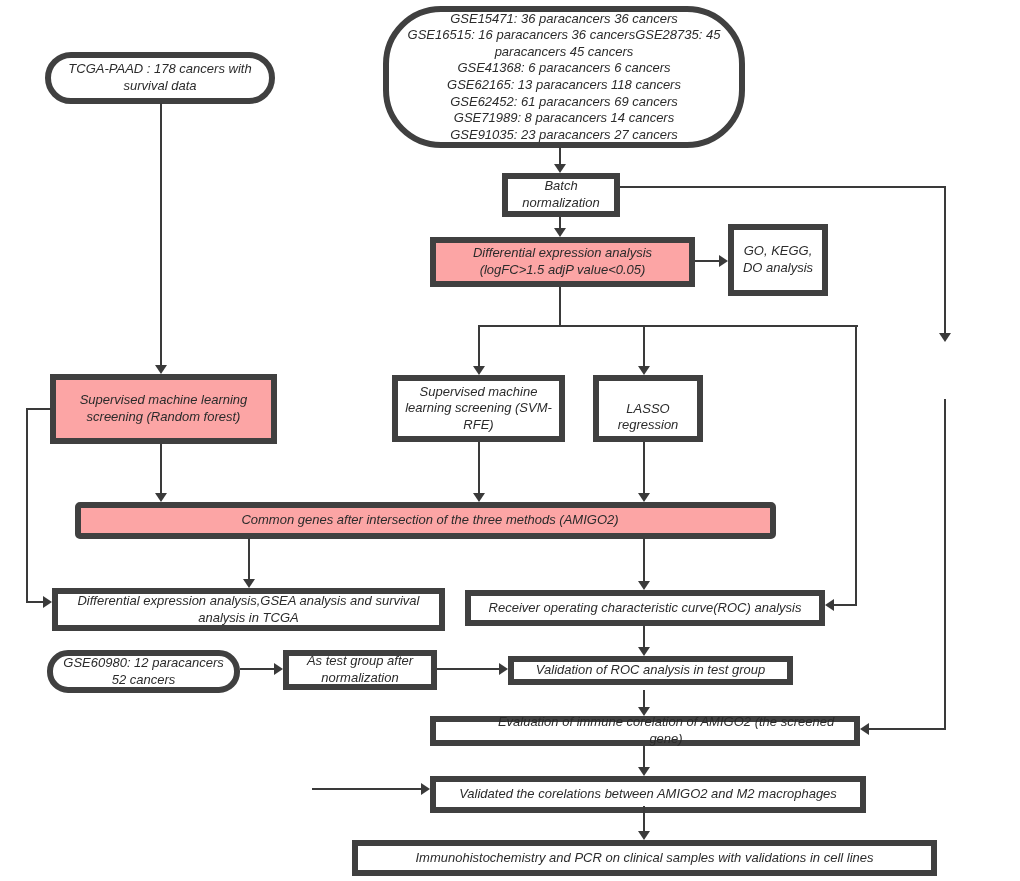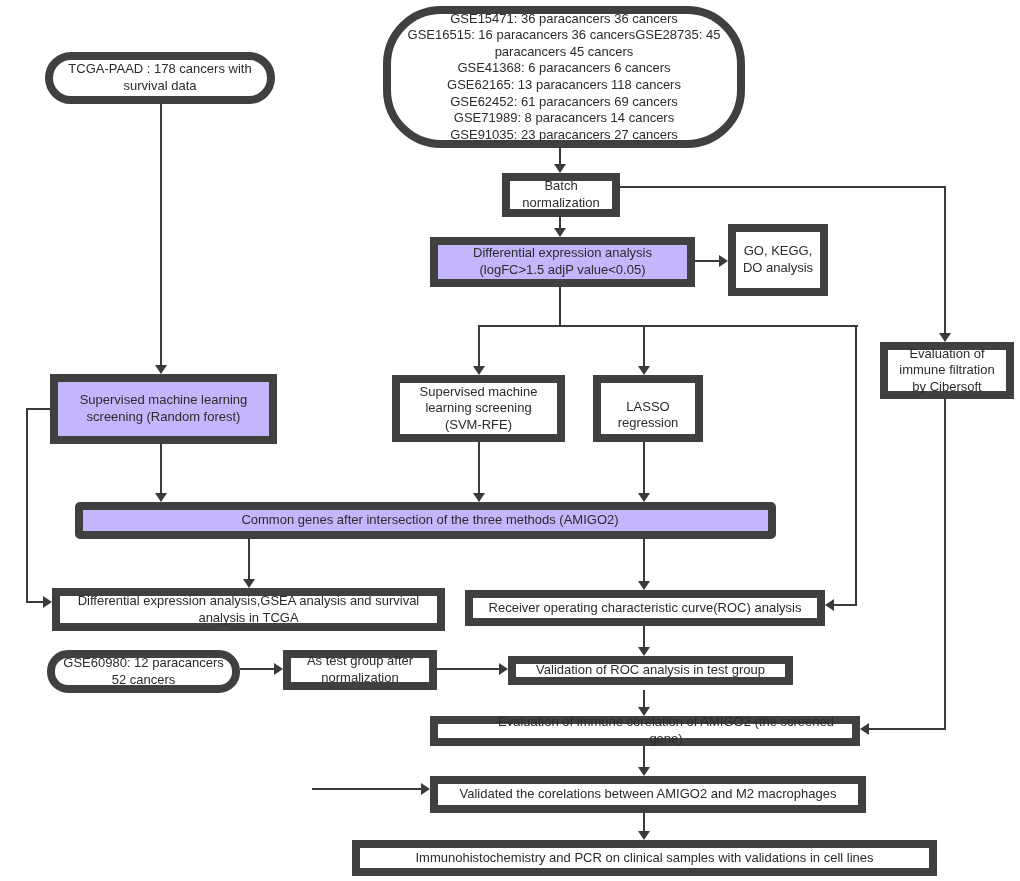--- a/index.html
+++ b/index.html
@@ -1,25 +1,25 @@
 <!DOCTYPE html>
 <html><head>
 <meta charset="utf-8">
 <style>
   html,body{margin:0;padding:0;background:#ffffff;}
   #canvas{
     position:relative;width:1020px;height:881px;background:#ffffff;
     font-family:"Liberation Sans",sans-serif;color:#2b2b2b;overflow:hidden;
   }
   .node{
-    position:absolute;box-sizing:border-box;border:8px solid #404040;background:#ffffff;
+    position:absolute;box-sizing:border-box;border:6px solid #404040;background:#ffffff;
     display:flex;flex-direction:column;align-items:center;justify-content:center;
-    text-align:center;font-size:13px;line-height:1.28;padding:2px 6px;
+    text-align:center;font-size:13px;line-height:1.28;padding:2px 6px;font-style:italic;
   }
-  .yellow{background:#c4b5fd;}
+  .yellow{background:#fca5a5;}
   .stadium{border-radius:26px;}
   .stadium-lg{border-radius:58px;}
   .rounded{border-radius:5px;}
   .hline,.vline{position:absolute;background:#3a3a3a;}
   .hline{height:2px;}
   .vline{width:2px;}
   .arr{position:absolute;width:0;height:0;}
   .arr.down{border-left:6px solid transparent;border-right:6px solid transparent;border-top:9px solid #3a3a3a;}
   .arr.right{border-top:6px solid transparent;border-bottom:6px solid transparent;border-left:9px solid #3a3a3a;}
   .arr.left{border-top:6px solid transparent;border-bottom:6px solid transparent;border-right:9px solid #3a3a3a;}
@@ -49,23 +49,20 @@
   </div>
 
   <div class="node yellow" style="left:430px;top:237px;width:265px;height:50px;">
     <div>Differential expression analysis (logFC&gt;1.5 adjP value&lt;0.05)</div>
   </div>
 
   <div class="node" style="left:728px;top:224px;width:100px;height:72px;">
     <div>GO, KEGG, DO analysis</div>
   </div>
 
-  <div class="node" style="left:880px;top:342px;width:134px;height:57px;">
-    <div>Evaluation of immune filtration by Cibersoft</div>
-  </div>
 
   <div class="node yellow" style="left:50px;top:374px;width:227px;height:70px;">
     <div>Supervised machine learning screening (Random forest)</div>
   </div>
 
   <div class="node" style="left:392px;top:375px;width:173px;height:67px;">
     <div>Supervised machine learning screening (SVM-RFE)</div>
   </div>
 
   <div class="node" style="left:593px;top:375px;width:110px;height:67px;justify-content:flex-end;">

